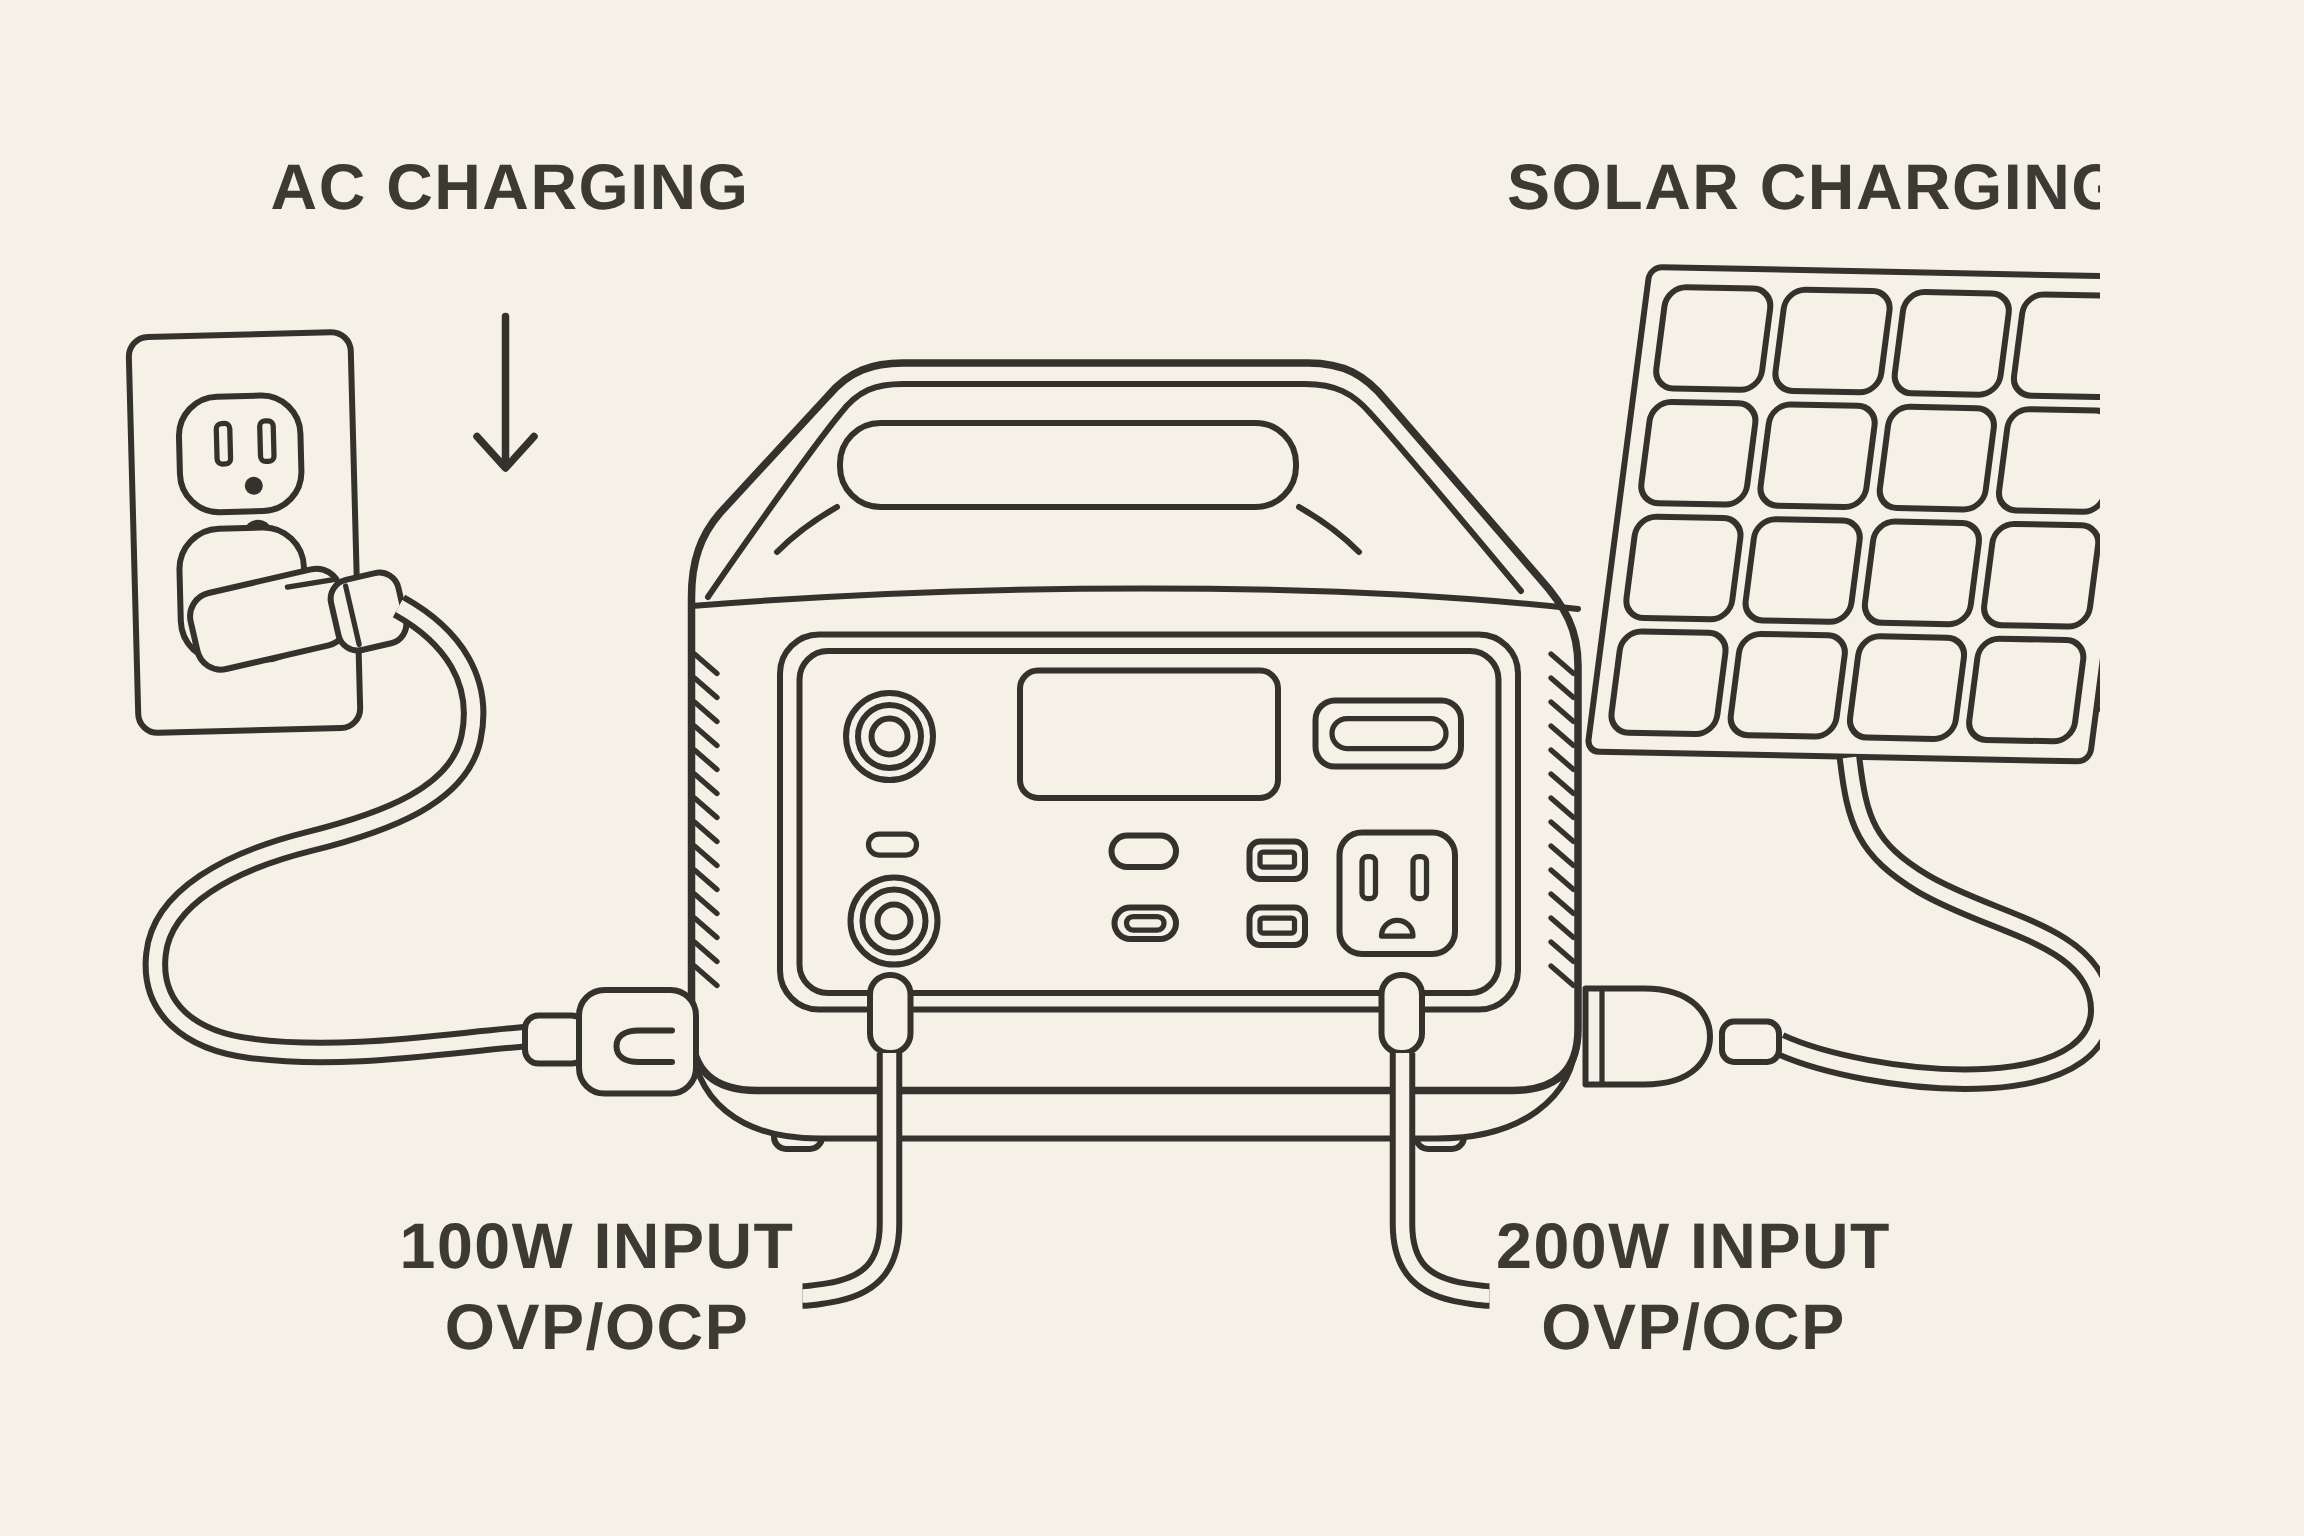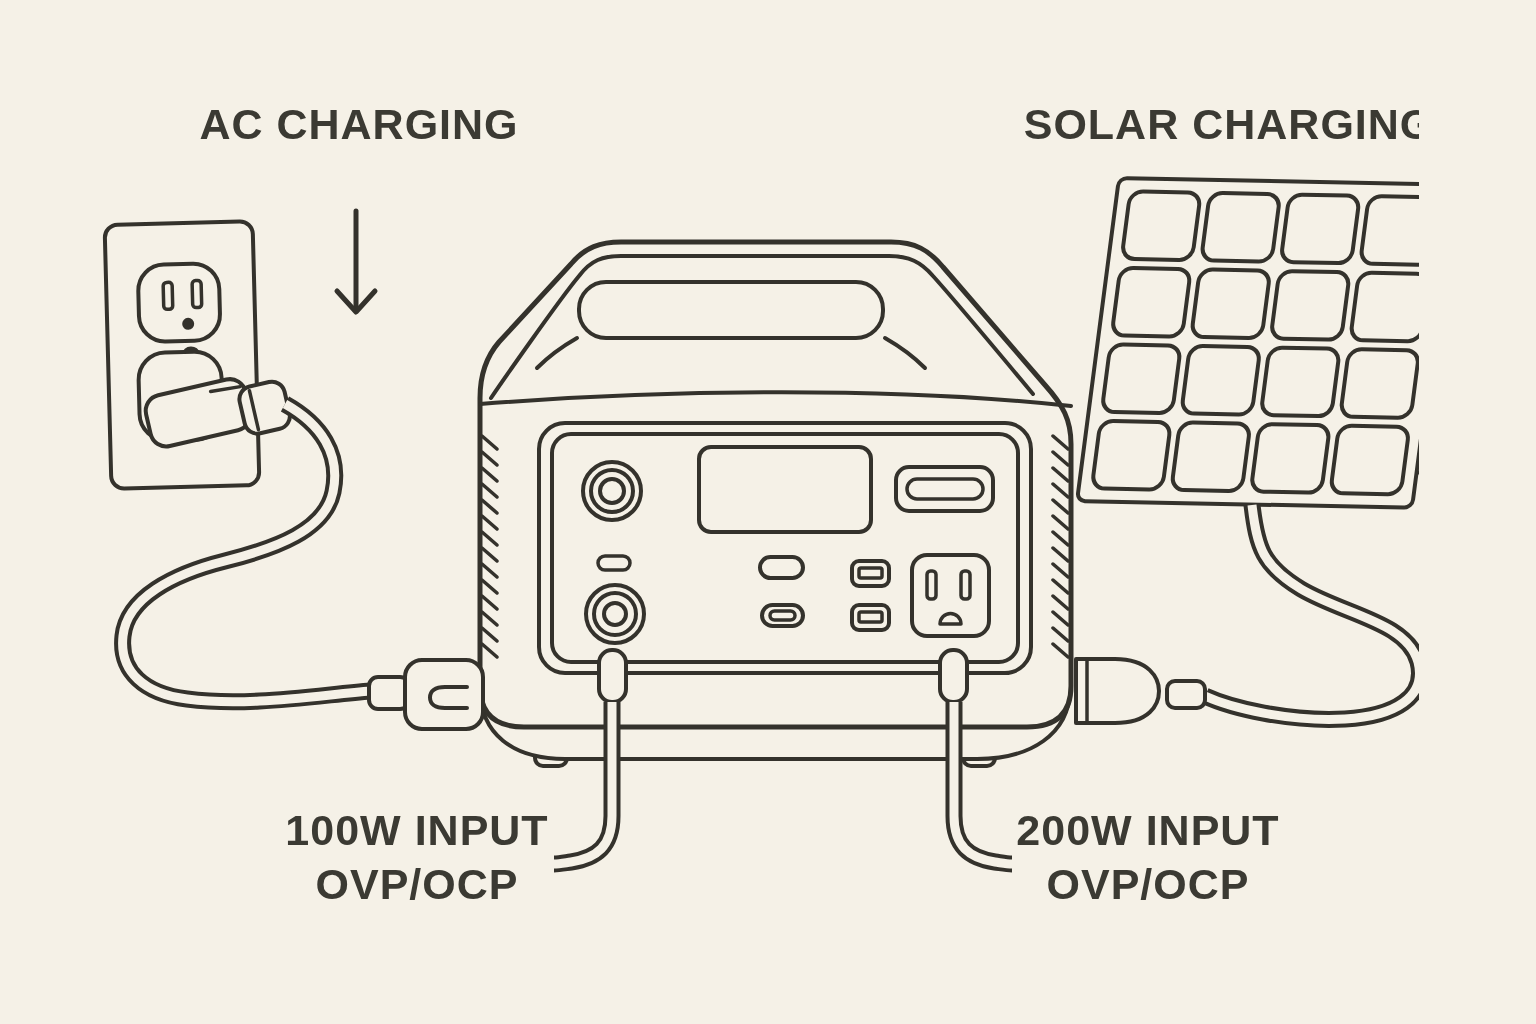--- a/index.html
+++ b/index.html
@@ -1,17 +1,17 @@
 <!DOCTYPE html>
 <html style="--background: #f5f1e7; --line: #34322c; --text: #3b3a33;"><head>
 <meta charset="utf-8">
 <style>
   html,body{margin:0;padding:0;}
   body{background:var(--background,#f5f1e7);}
-  .stage{position:relative;width:1400px;height:1024px;background:var(--background,#f5f1e7);overflow:hidden;margin-left:19px;}
+  .stage{position:relative;width:1400px;height:1024px;background:var(--background,#f5f1e7);overflow:hidden;}
   svg{display:block;}
   .ink{stroke:var(--line,#34322c);stroke-width:4;fill:none;stroke-linecap:round;stroke-linejoin:round;}
   .ink-thick{stroke:var(--line,#34322c);stroke-width:5;fill:none;stroke-linecap:round;stroke-linejoin:round;}
   .ink-thin{stroke:var(--line,#34322c);stroke-width:3.5;fill:none;stroke-linecap:round;stroke-linejoin:round;}
   .fill-bg{fill:var(--background,#f5f1e7);}
   .solid{fill:var(--line,#34322c);stroke:none;}
   .cable-outer{stroke:var(--line,#34322c);stroke-width:17;fill:none;stroke-linecap:butt;stroke-linejoin:round;}
   .cable-inner{stroke:var(--background,#f5f1e7);stroke-width:9;fill:none;stroke-linecap:butt;stroke-linejoin:round;}
   .label{font-family:"Liberation Sans","DejaVu Sans",sans-serif;font-weight:700;font-size:43px;
          fill:var(--text,#3b3a33);letter-spacing:1px;text-anchor:middle;}

